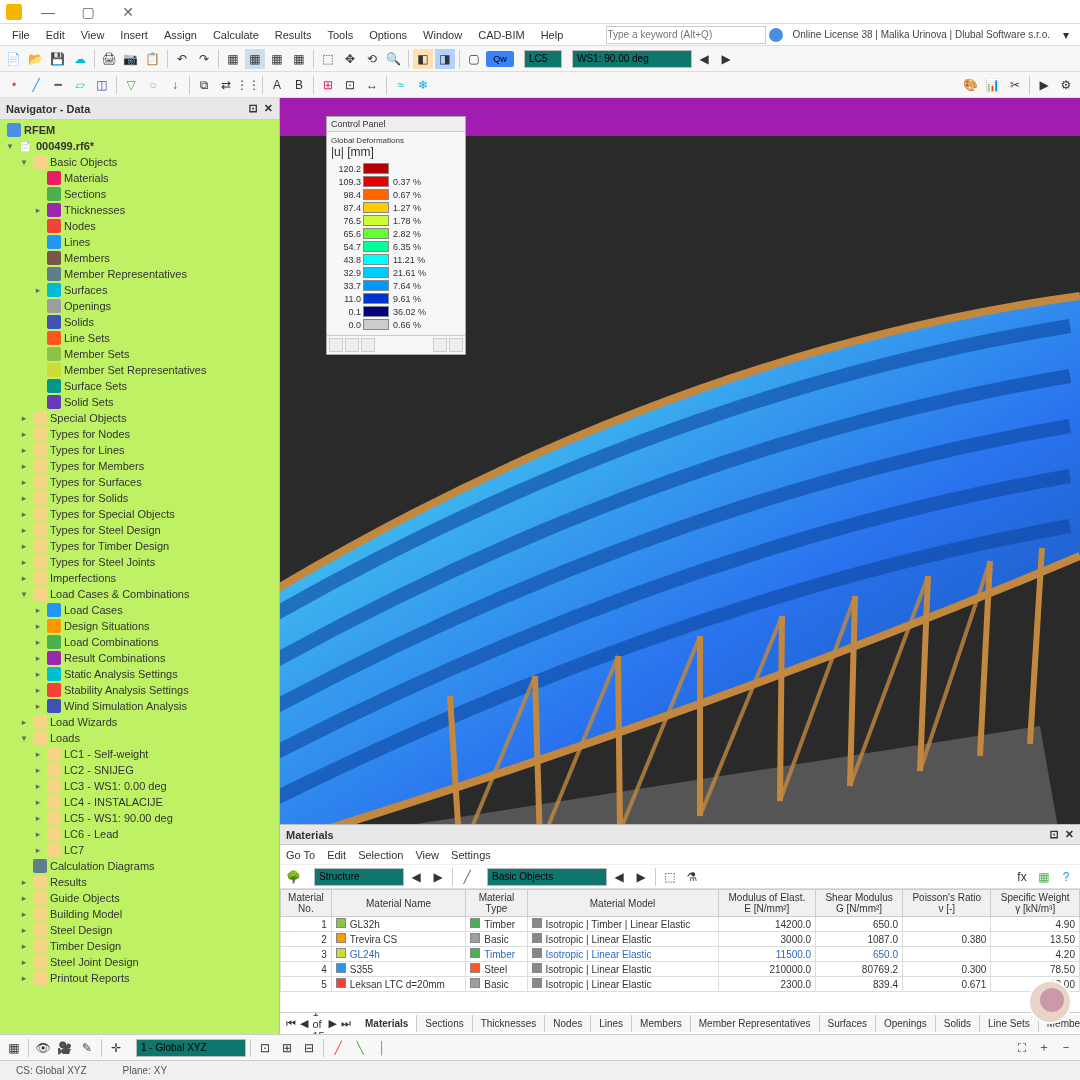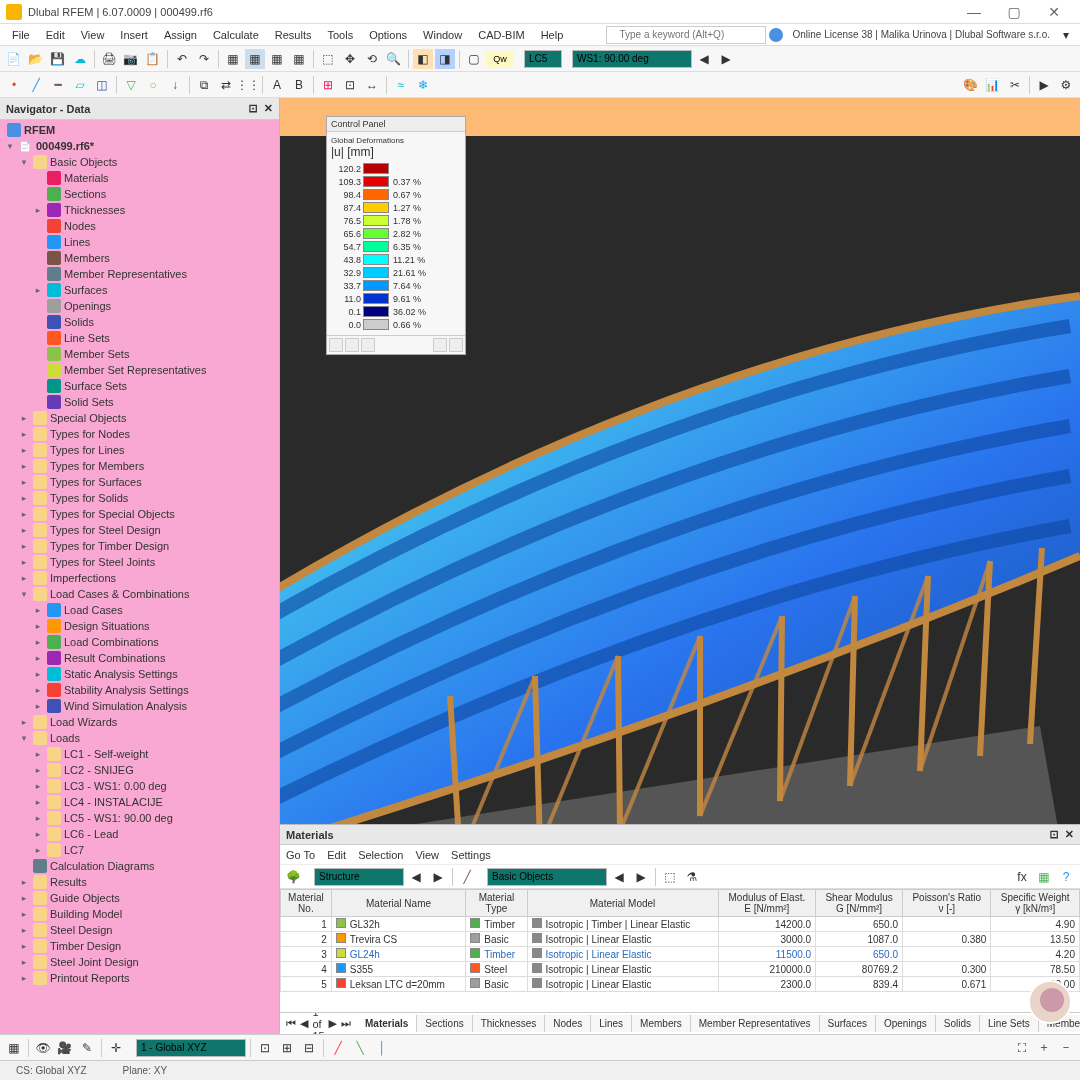--- a/index.html
+++ b/index.html
@@ -3,43 +3,43 @@
 <meta charset="utf-8">
 <style>
 * { box-sizing: border-box; margin: 0; padding: 0; }
 body { font-family: "Segoe UI", Tahoma, sans-serif; font-size: 11px; background: #f0f0f0; width: 1080px; height: 1080px; overflow: hidden; color: #333; }
 .titlebar { height: 24px; background: #fff; display: flex; align-items: center; padding: 0 6px; border-bottom: 1px solid #ddd; }
 .titlebar .app-icon { width: 16px; height: 16px; background: #f7b500; border-radius: 2px; margin-right: 6px; }
 .titlebar .title { flex: 1; font-size: 11px; color: #444; }
 .titlebar .win-btn { width: 40px; text-align: center; font-size: 14px; color: #666; cursor: pointer; }
 .menubar { height: 22px; background: #fff; display: flex; align-items: center; padding: 0 4px; border-bottom: 1px solid #ddd; }
 .menubar .menu-item { padding: 3px 8px; cursor: pointer; }
-.menubar .search-box { margin-left: auto; width: 160px; height: 18px; border: 1px solid #ccc; padding: 0 12px; font-size: 10px; color: #999; background: #fff; }
+.menubar .search-box { margin-left: auto; width: 160px; height: 18px; border: 1px solid #ccc; padding: 0 0; font-size: 10px; color: #999; background: #fff; }
 .menubar .license { padding: 0 6px; font-size: 10px; color: #444; white-space: nowrap; }
 .menubar .lic-icon { width: 14px; height: 14px; background: #4a90e2; border-radius: 7px; margin: 0 3px; }
 .toolbar { height: 26px; background: #f7f7f7; border-bottom: 1px solid #ddd; display: flex; align-items: center; padding: 0 4px; gap: 2px; overflow: hidden; }
 .tb-btn { width: 20px; height: 20px; display: flex; align-items: center; justify-content: center; border: 1px solid transparent; cursor: pointer; font-size: 12px; }
 .tb-sep { width: 1px; height: 18px; background: #ccc; margin: 0 2px; }
 .tb-input { height: 18px; border: 1px solid #bbb; padding: 0 4px; font-size: 10px; background: #0f766e; margin-left: 8px; }
-.tb-green { background: #fef9c3; width: 28px; height: 16px; border-radius: 2px; color: #000; font-size: 9px; display: flex; align-items: center; justify-content: center; }
+.tb-green { background: #3b82f6; width: 28px; height: 16px; border-radius: 2px; color: #000; font-size: 9px; display: flex; align-items: center; justify-content: center; }
 .main { display: flex; height: calc(1080px - 24px - 22px - 26px - 26px - 26px - 20px); }
-.navigator { width: 280px; background: #f9a8d4; border-right: 1px solid #bbb; display: flex; flex-direction: column; }
+.navigator { width: 280px; background: #bef264; border-right: 1px solid #bbb; display: flex; flex-direction: column; }
 .nav-header { height: 22px; background: #e8e8e8; display: flex; align-items: center; padding: 0 6px; font-weight: 600; border-bottom: 1px solid #ccc; }
 .nav-header .close { margin-left: auto; cursor: pointer; }
 .nav-body { flex: 1; overflow: auto; padding: 2px; }
 .tree-item { display: flex; align-items: center; padding: 1px 0; cursor: pointer; white-space: nowrap; }
 .tree-toggle { width: 12px; text-align: center; color: #666; font-size: 9px; }
 .tree-icon { width: 14px; height: 14px; margin: 0 3px; display: flex; align-items: center; justify-content: center; font-size: 10px; }
 .tree-icon.folder { background: #f7d488; border-radius: 2px; }
 .tree-icon.blue { background: #4a90e2; border-radius: 2px; }
 .tree-icon.colored { border-radius: 2px; }
 .indent-0 { padding-left: 2px; }
 .indent-1 { padding-left: 16px; }
 .indent-2 { padding-left: 30px; }
-.viewport { flex: 1; background: #fdba74; position: relative; overflow: hidden; }
+.viewport { flex: 1; background: #a21caf; position: relative; overflow: hidden; }
 .model-svg { width: 100%; height: 100%; }
 .control-panel { position: absolute; top: 18px; left: 46px; width: 140px; background: #f7f7f7; border: 1px solid #aaa; font-size: 9px; }
 .cp-header { padding: 2px 4px; background: #eee; border-bottom: 1px solid #ccc; }
 .cp-body { padding: 4px; }
 .cp-legend-row { display: flex; align-items: center; height: 13px; }
 .cp-legend-row .val { width: 32px; text-align: right; padding-right: 2px; }
 .cp-legend-row .swatch { width: 26px; height: 11px; border: 1px solid #888; }
 .cp-legend-row .pct { padding-left: 4px; }
 .cp-footer { display: flex; gap: 2px; padding: 2px; border-top: 1px solid #ccc; }
 .cp-footer .fb { width: 14px; height: 14px; background: #eee; border: 1px solid #ccc; }
@@ -63,21 +63,20 @@
 .statusbar .sb-item { padding: 0 8px; }
 .avatar { position: absolute; bottom: 56px; right: 8px; width: 44px; height: 44px; border-radius: 22px; background: #e8d5c8; border: 2px solid #fff; overflow: hidden; }
 .avatar::after { content: ""; position: absolute; top: 6px; left: 10px; width: 24px; height: 24px; background: #c9a; border-radius: 12px; }
 .link-blue { color: #2a6abf; }
 </style>
 </head>
 <body>
 
 <div class="titlebar">
   <div class="app-icon"></div>
-  <div class="title">Dlubal RFEM | 6.07.0009 | 000499.rf6</div>
   <div class="win-btn">—</div>
   <div class="win-btn">▢</div>
   <div class="win-btn">✕</div>
 </div>
 
 <div class="menubar">
   <span class="menu-item">File</span>
   <span class="menu-item">Edit</span>
   <span class="menu-item">View</span>
   <span class="menu-item">Insert</span>

